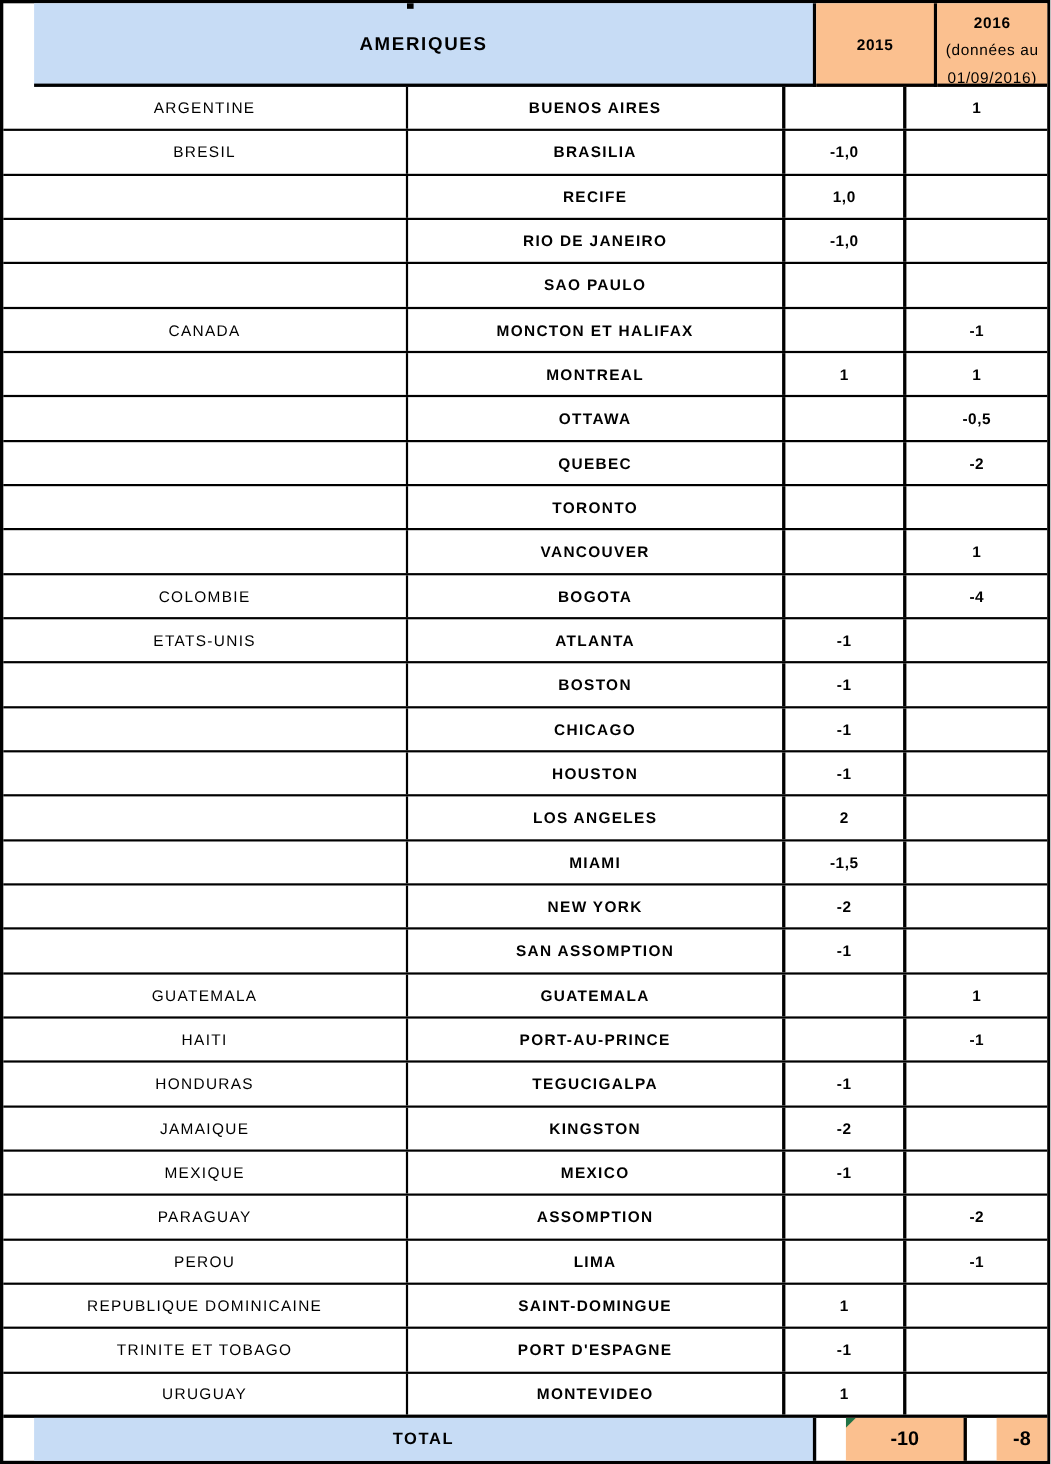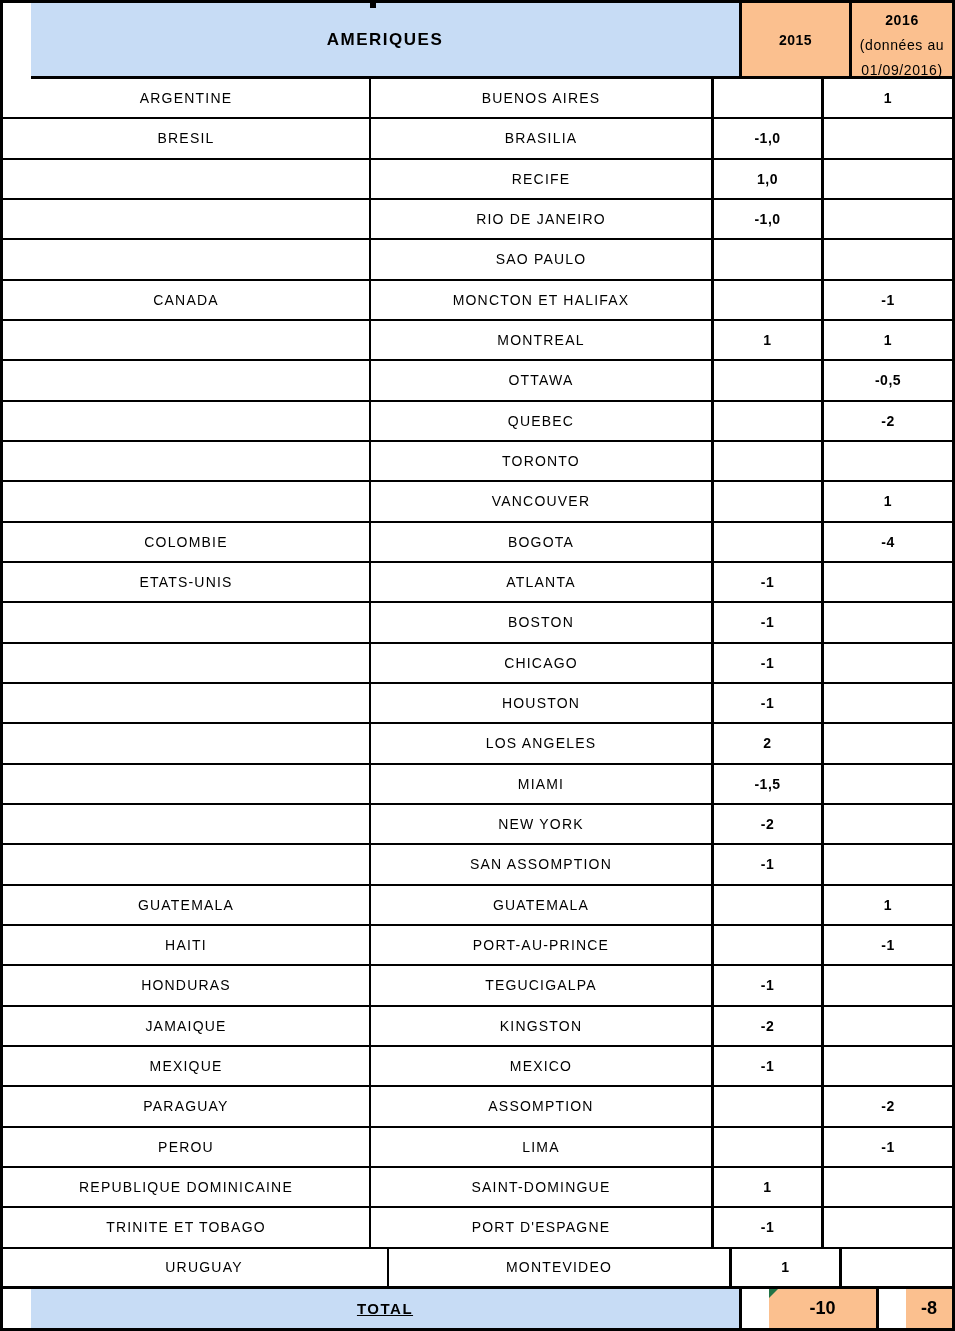--- a/index.html
+++ b/index.html
@@ -11,55 +11,55 @@
     width: 955px;
     height: 1331px;
     border: 3px solid #000;
     display: flex;
     flex-direction: column;
     background: #fff;
   }
 
   .hrow { display: flex; height: 76px; flex: none; }
   .row  { display: flex; height: 40.33px; flex: none; border-bottom: 2px solid #000; }
-  #rows .row:last-child { border-bottom: 3px solid #000; padding-left: 18px; }
+  #rows .row:last-child { border-bottom: 3px solid #000; }
   .trow { display: flex; flex: 1 1 auto; }
 
   .cell {
     display: flex;
     align-items: center;
     justify-content: center;
     text-align: center;
     overflow: hidden;
   }
 
   
   .c1 { width: 368px; border-right: 2px solid #000; }
-  .c2 { width: 343px; border-right: 3px solid #000; }
+  .c2 { width: 343px; border-right: 3px solid #000; font-weight: bold; }
   .c3 { width: 110px; border-right: 3px solid #000; }
   .c4 { flex: 1 1 auto; }
   .c12 { width: 711px; border-right: 3px solid #000; margin-left: 28px; }
 
   
   .hrow .cell { border-bottom: 3px solid #000; }
   .blue   { background: #C7DCF5; }
   .orange { background: #FBC08F; }
 
   .title-cell { font-size: 17px; font-weight: bold; letter-spacing: 1.5px; }
   .h2015 { font-size: 14px; font-weight: bold; letter-spacing: 0.5px; }
   .h2016 { flex-direction: column; font-size: 14px; line-height: 25px; letter-spacing: 0.6px; padding-top: 12px; }
   .h2016 .yr { font-weight: bold; }
 
   
   .name  { font-size: 14px; letter-spacing: 1.2px; }
   .value { font-size: 14px; font-weight: bold; letter-spacing: 0.5px; }
 
   
   .trow .cell { position: relative; }
-  .total-label { font-size: 15px; font-weight: bold; letter-spacing: 1.5px; text-decoration: underline; }
+  .total-label { font-size: 15px; font-weight: bold; letter-spacing: 1.5px; }
   .total-val { font-size: 18px; font-weight: bold; margin-left: 27px; }
 
   .err-triangle {
     position: absolute;
     top: 0; left: 0;
     width: 0; height: 0;
     border-top: 9px solid #217346;
     border-right: 9px solid transparent;
   }
 

